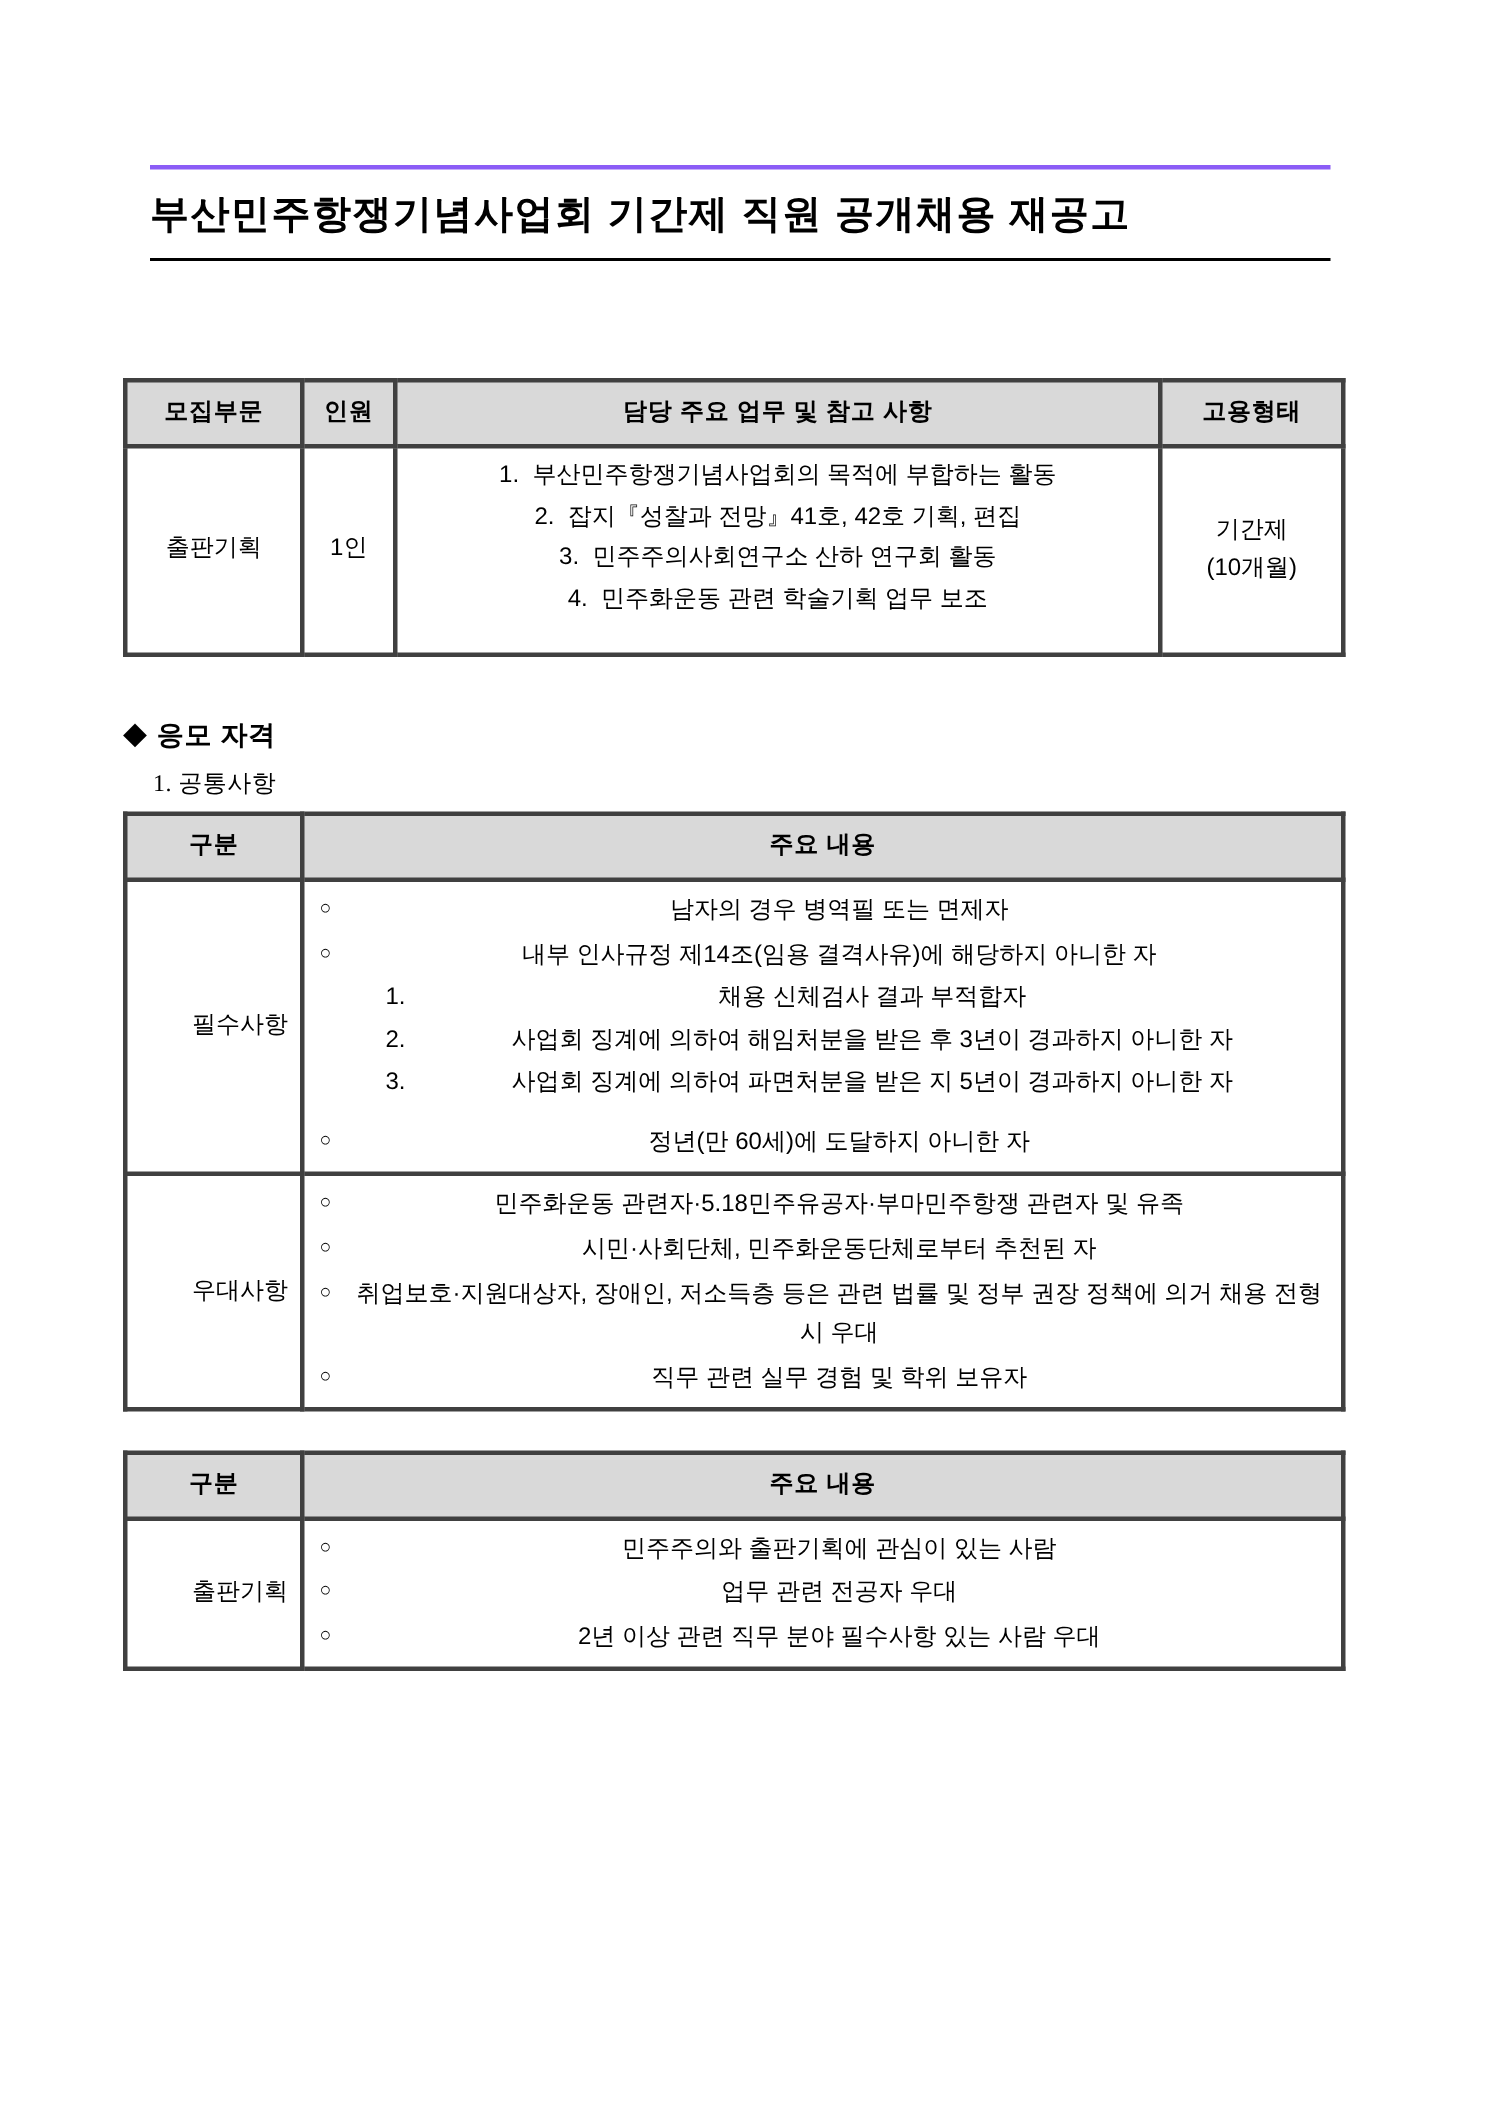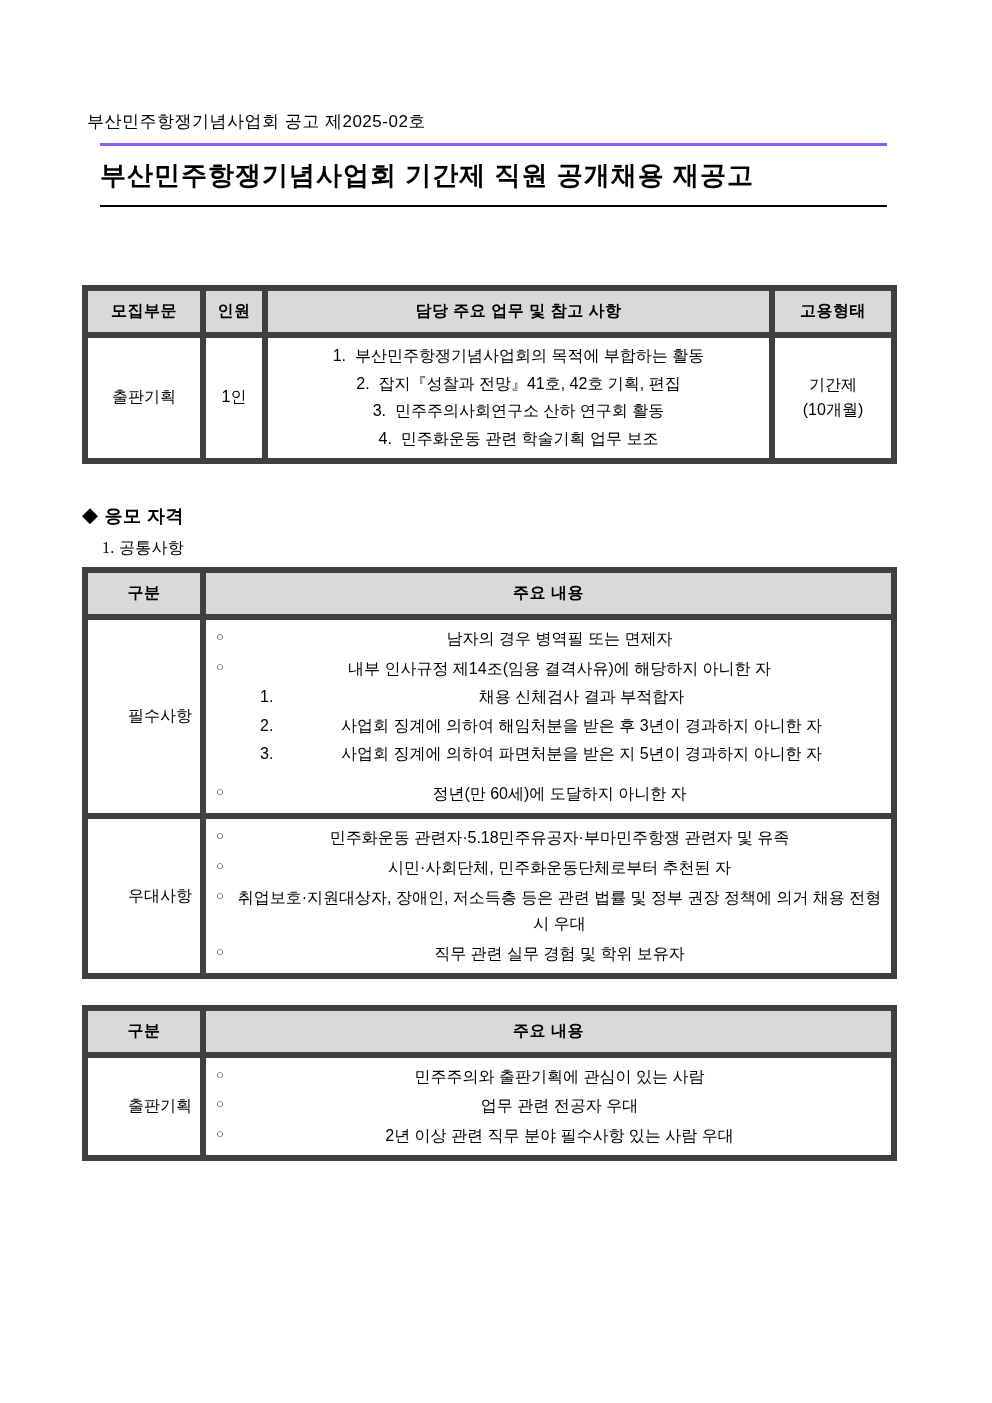--- a/index.html
+++ b/index.html
@@ -58,21 +58,21 @@
   .spacer-l  { height: 40px; }
   .spacer-m  { height: 26px; }
 
   table.doc-table {
     border-collapse: collapse;
     width: 100%;
     table-layout: fixed;
   }
   table.doc-table th,
   table.doc-table td {
-    border: 6px solid #404040;
+    border: 3px solid #404040;
     padding: 6px 8px;
     font-size: 16px;
     vertical-align: middle;
     line-height: 1.55;
   }
   table.doc-table th {
     background: #d9d9d9;
     text-align: center;
     font-weight: bold;
     letter-spacing: 0.5px;
@@ -82,21 +82,21 @@
     text-align: center;
   }
   td.body-cell {
     text-align: center;
     padding: 12px 10px 12px 14px;
   }
   .ol-line {
     margin: 0 0 3px 0;
     white-space: nowrap;
   }
-  .ol-line:last-child { margin-bottom: 0; }
+  .ol-line:last-child { margin-bottom: 16px; }
   ul.circle-list {
     list-style: none;
     margin: 0;
     padding: 0;
   }
   ul.circle-list > li {
     position: relative;
     padding-left: 22px;
     margin-bottom: 4px;
     line-height: 1.62;
@@ -131,21 +131,20 @@
   .cell-label {
     text-align: right;
     font-size: 16px;
   }
 </style>
 </head>
 <body>
 
 <div class="page">
 
-  <div class="doc-number">부산민주항쟁기념사업회 공고 제2025-02호</div>
 
   <div class="title-wrap">
     <h1 class="doc-title">부산민주항쟁기념사업회 기간제 직원 공개채용 재공고</h1>
   </div>
 
   <div class="spacer-xl"></div>
 
 
   <table class="doc-table">
     <colgroup>

